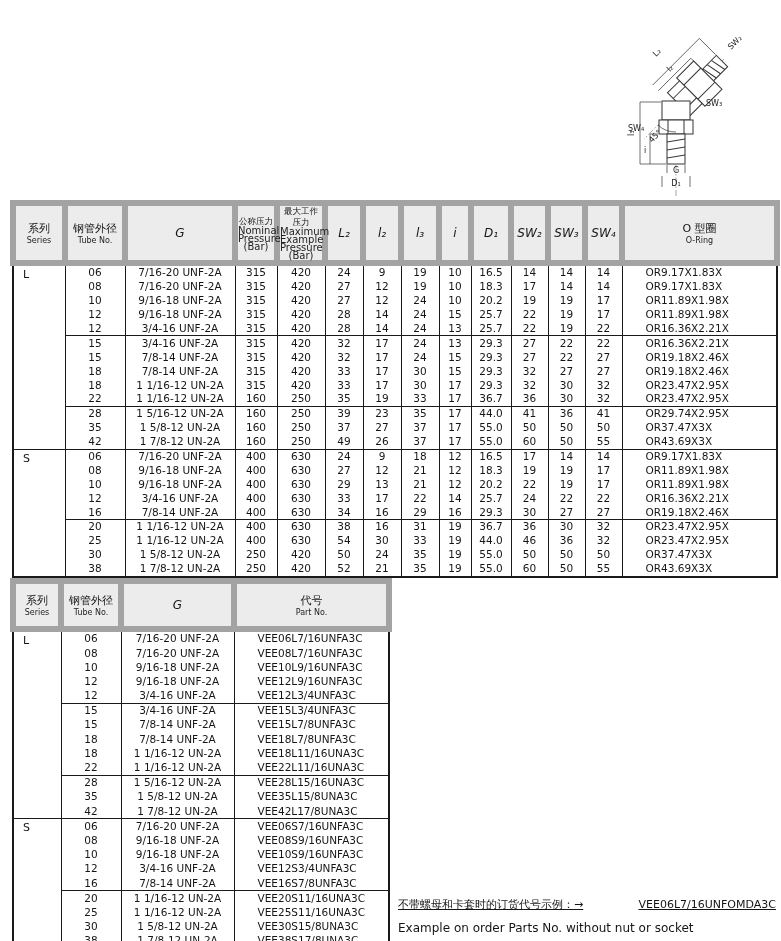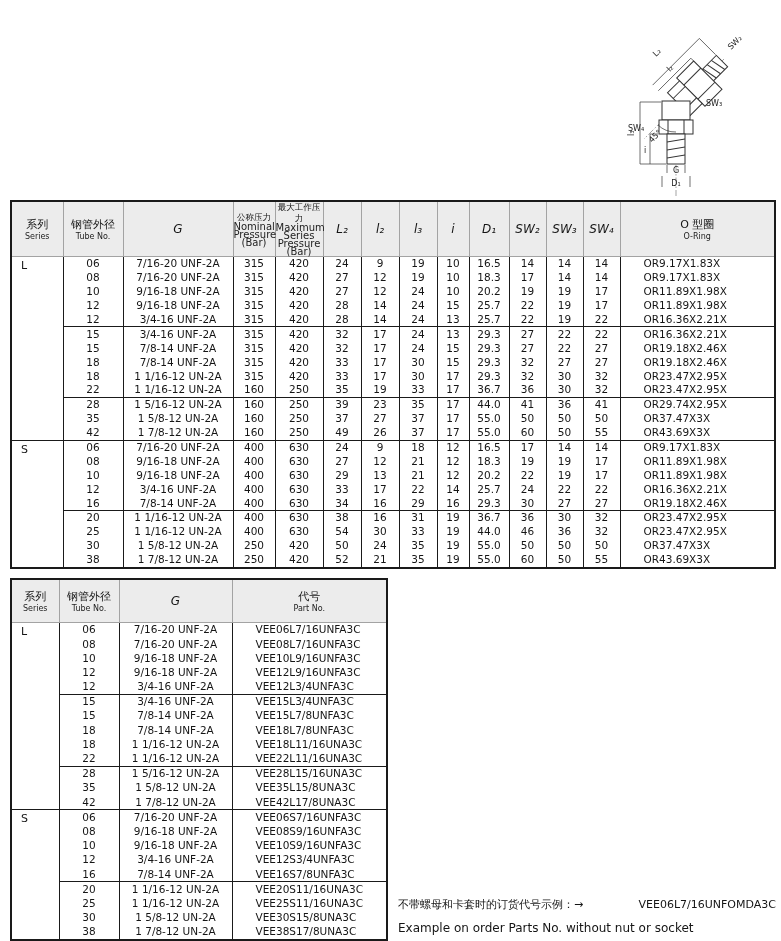--- a/index.html
+++ b/index.html
@@ -3,35 +3,35 @@
 <meta charset="utf-8">
 <style>
   html,body{margin:0;padding:0;}
   body{width:781px;height:941px;background:#ffffff;font-family:"DejaVu Sans","Liberation Sans",sans-serif;color:#151515;}
   #page{position:relative;width:781px;height:941px;background:#ffffff;overflow:hidden;}
   #drawing{position:absolute;top:2px;left:556px;}
   table{border-collapse:collapse;table-layout:fixed;}
   .data-table{position:absolute;border:2px solid #1a1a1a;background:#ffffff;}
   #spec-table{left:10px;top:200px;width:764px;}
   #part-table{left:10px;top:578px;width:376px;}
-  th{background:#ececec;border:1px solid #a3a3a3;font-weight:normal;vertical-align:middle;padding:0;}
+  th{background:#ececec;border:6px solid #a3a3a3;font-weight:normal;vertical-align:middle;padding:0;}
   #spec-table thead th{height:54px;}
   #part-table thead th{height:42px;}
   td{border-left:1px solid #1a1a1a;border-right:1px solid #1a1a1a;font-size:10.5px;line-height:13px;text-align:center;height:13.9px;padding:0 1px;white-space:nowrap;overflow:hidden;}
   #part-table td{height:14.2px;line-height:13.5px;}
   tr.group-start td{border-top:1px solid #1a1a1a;}
   td.series-cell{vertical-align:top;text-align:left;padding:2px 0 0 9px;font-size:11px;}
   td.cell-left{text-align:left;padding-left:23px;}
   .h-zh{font-size:11px;line-height:14px;}
   .h-en{font-size:8px;line-height:9px;color:#222;}
   .h-zh-sm{font-size:8.5px;line-height:11px;}
   .h-en-sm{font-size:10px;line-height:8px;color:#222;}
   .h-dim{font-size:12px;font-style:italic;}
   #note{position:absolute;left:398px;top:897px;width:378px;}
-  #note .line1{display:flex;justify-content:space-between;align-items:baseline;font-size:11px;}
+  #note .line1{display:flex;justify-content:space-between;align-items:baseline;font-size:11px;text-decoration:underline;}
   #note .line2{font-size:12px;margin-top:9px;}
   svg text{font-family:"DejaVu Sans",sans-serif;fill:#222;stroke:none;font-size:8px;}
 </style>
 </head>
 <body>
 
 <div id="page">
 
   <svg id="drawing" width="220" height="196" viewBox="0 0 220 196">
     <g stroke="#666" stroke-width="0.6" fill="none" stroke-dasharray="7 2 1.5 2">
@@ -122,21 +122,21 @@
         <th>
           <div class="h-dim">G</div>
         </th>
         <th>
           <div class="h-zh-sm">公称压力</div>
           <div class="h-en-sm">Nominal</div>
           <div class="h-en-sm">Pressure (Bar)</div>
         </th>
         <th>
           <div class="h-zh-sm">最大工作压力</div>
-          <div class="h-en-sm">Maximum Series</div>
+          <div class="h-en-sm">Maximum Example</div>
           <div class="h-en-sm">Pressure (Bar)</div>
         </th>
         <th>
             <div class="h-dim">L₂</div>
           </th>
         <th>
             <div class="h-dim">l₂</div>
           </th>
         <th>
             <div class="h-dim">l₃</div>

